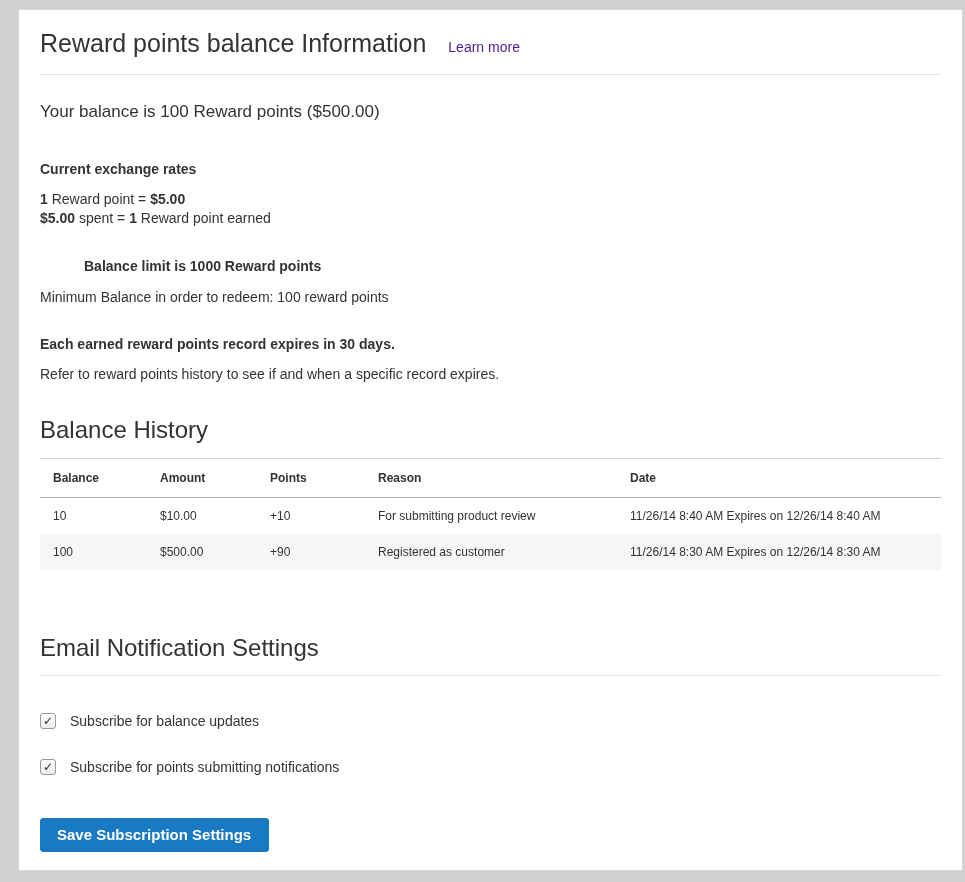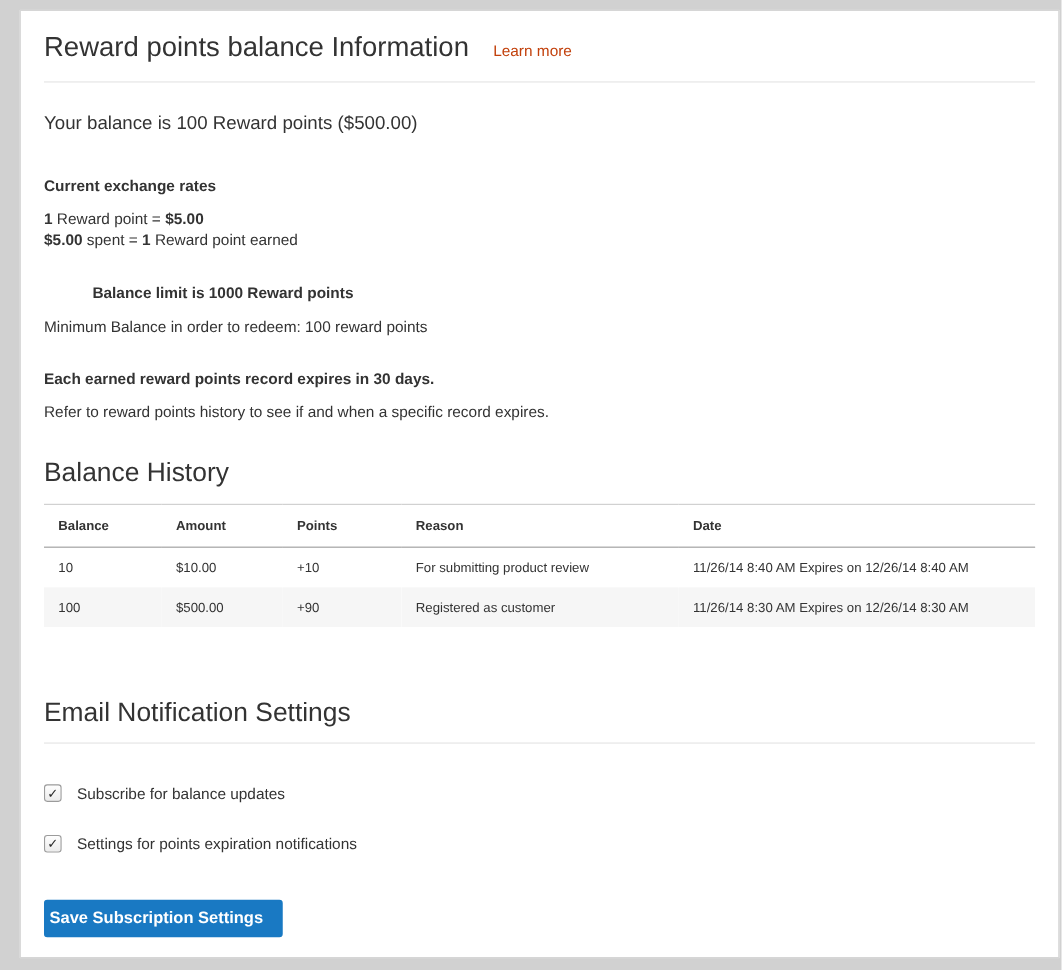--- a/index.html
+++ b/index.html
@@ -21,21 +21,21 @@
   
   .page-header {
     display:flex; align-items:baseline; gap:22px;
     padding:6px 0 16px 0;
     border-bottom:1px solid #e3e3e3;
   }
   .page-title {
     font-size:25px; font-weight:300; color:#333; letter-spacing:0;
   }
   .learn-more {
-    font-size:14px; color:#c2410c; text-decoration:none; cursor:pointer;
+    font-size:14px; color:#4c1d95; text-decoration:none; cursor:pointer;
   }
   .balance-summary { margin-top:27px; font-size:17px; }
 
   .rates-heading   { margin-top:39px; font-weight:700; }
   .rate-lines      { margin-top:13px; line-height:19px; }
   .strong          { font-weight:700; }
 
   .limit-heading   { margin-top:30px; font-weight:700;padding-left:44px; }
   .min-note        { margin-top:15px; }
   .expiry-heading  { margin-top:31px; font-weight:700; }
@@ -84,21 +84,21 @@
     display:flex; align-items:center; justify-content:center;
     font-size:12px; font-weight:700; color:#2b2b2b; line-height:1;
     cursor:pointer;
   }
 
   .save-button {
     display:inline-block; margin-top:43px;
     background:#1979c3; border:1px solid #1979c3; border-radius:3px;
     color:#fff; font-weight:700; font-size:15px;
     font-family:"Liberation Sans","DejaVu Sans",sans-serif;
-    padding:7px 17px 8px 4px;
+    padding:7px 17px 8px 16px;
     cursor:pointer;
   }
 </style>
 </head>
 <body>
 
 <div class="card">
 
   <div class="page-header">
     <h1 class="page-title">Reward points balance Information</h1>
@@ -162,20 +162,20 @@
     <span class="checkbox">
         <span>✓</span>
       </span>
     <span>Subscribe for balance updates</span>
   </label>
 
   <label class="checkbox-option second">
     <span class="checkbox">
         <span>✓</span>
       </span>
-    <span>Settings for points expiration notifications</span>
+    <span>Subscribe for points submitting notifications</span>
   </label>
 
   <div>
     <button class="save-button">Save Subscription Settings</button>
   </div>
 
 </div>
 
 </body></html>

